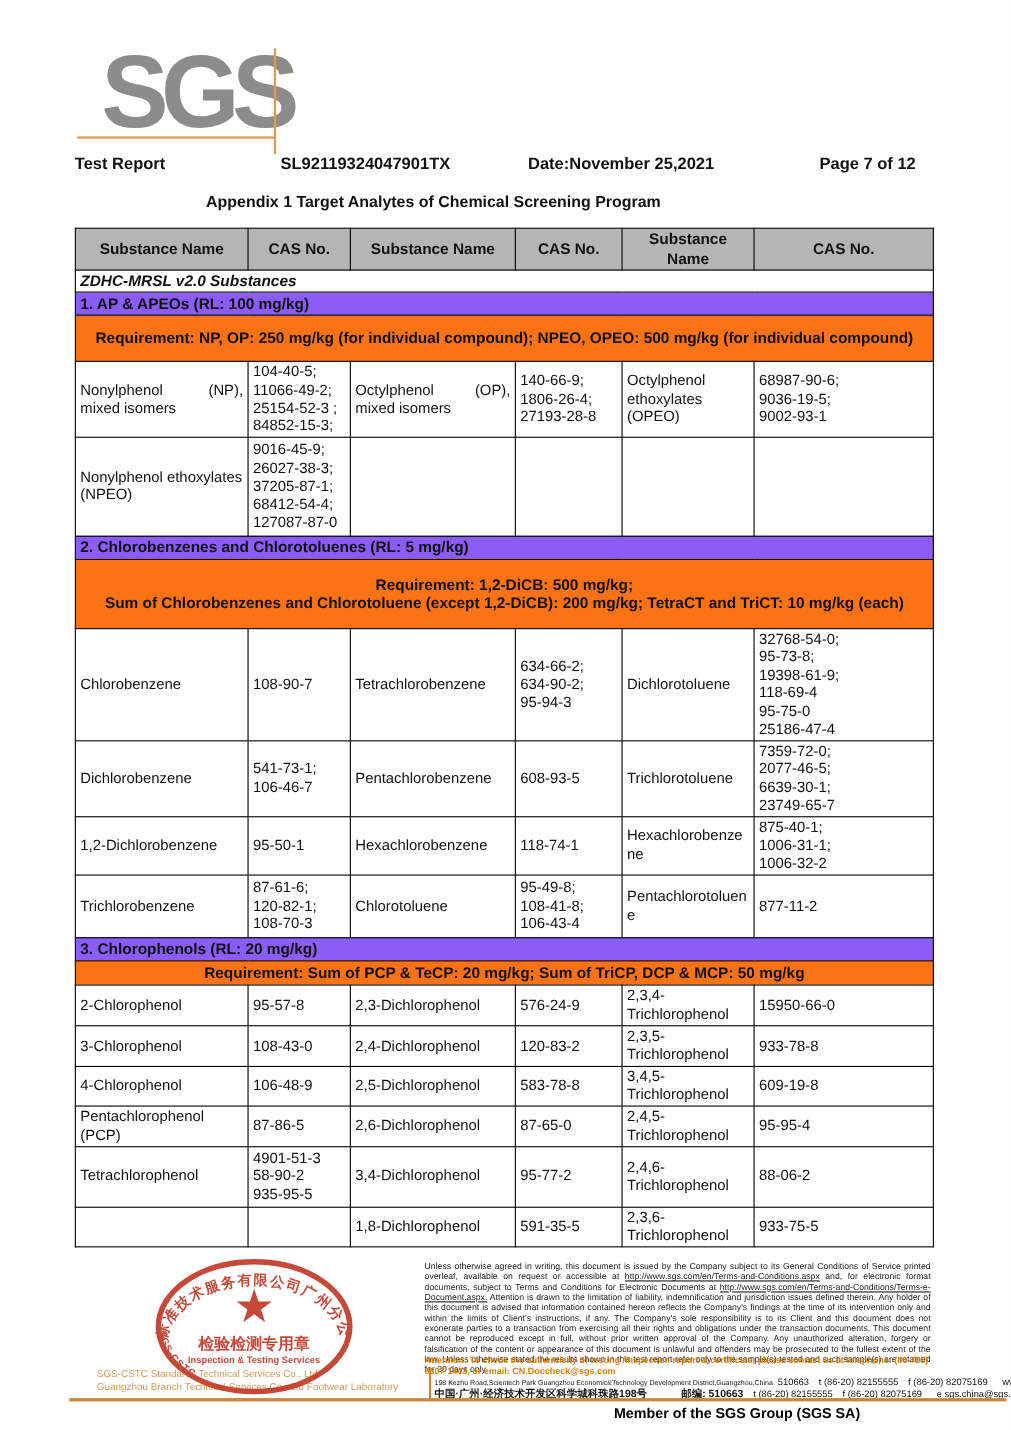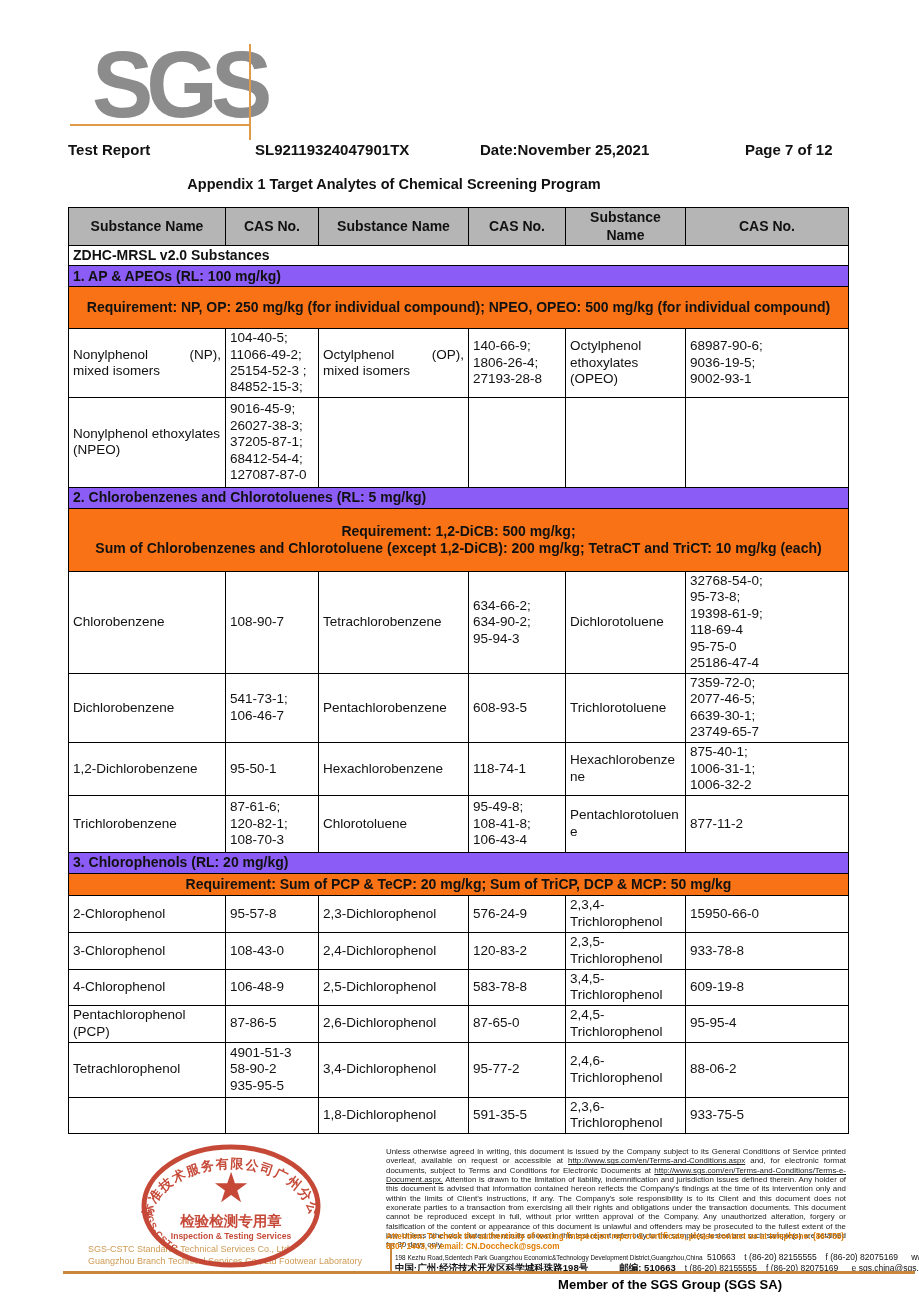--- a/index.html
+++ b/index.html
@@ -18,21 +18,21 @@
   .rpt-date { left:412px; }
   .rpt-page { left:677px; }
   .apx-title { position:absolute; left:0; top:176px; width:788px; text-align:center;
                font-size:14.5px; font-weight:bold; }
 
   
   table.t { position:absolute; left:68px; top:207px; width:780px; border-collapse:collapse;
             table-layout:fixed; font-size:13.5px; line-height:1.22; }
   table.t th, table.t td { border:1.5px solid #000; padding:1px 4px; vertical-align:middle; }
   table.t th { background:#b5b5b5; font-size:14px; text-align:center; height:38px; }
-  tr.zdhc td { font-weight:bold; font-size:14px; height:16px; }
+  tr.zdhc td { font-weight:bold; font-style:italic; font-size:14px; height:16px; }
   tr.sec td { background:#8b5cf6; font-weight:bold; font-size:14px; text-align:left; height:21px; }
   tr.req td { background:#f97316; font-weight:bold; font-size:14px; text-align:center; white-space:pre-line; }
   td.cas { white-space:pre-line; }
   td.just { text-align:justify; }
   td.brk { word-break:break-all; }
 
   
   .legal { position:absolute; left:386px; top:1147px; width:460px; font-size:7.9px;
            line-height:9.35px; text-align:justify; color:#1a1a1a; }
   .legal .u { text-decoration:underline; }

